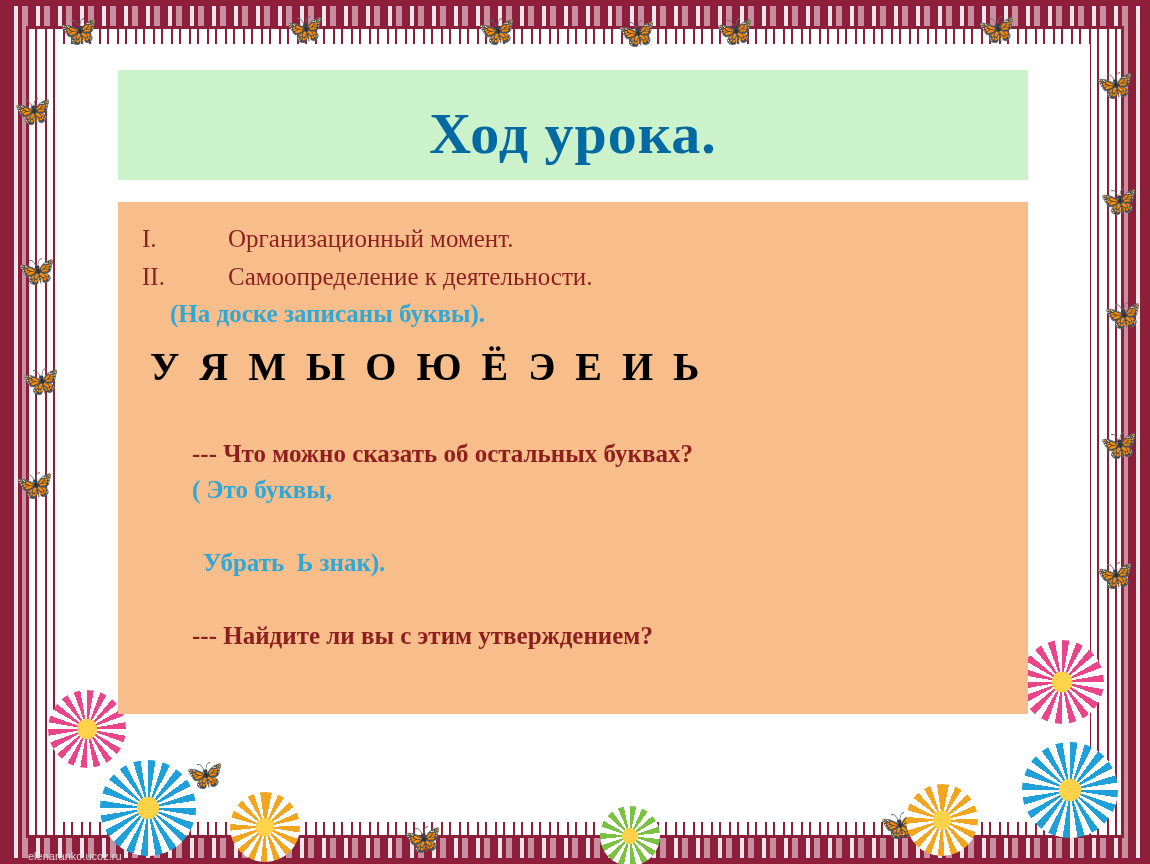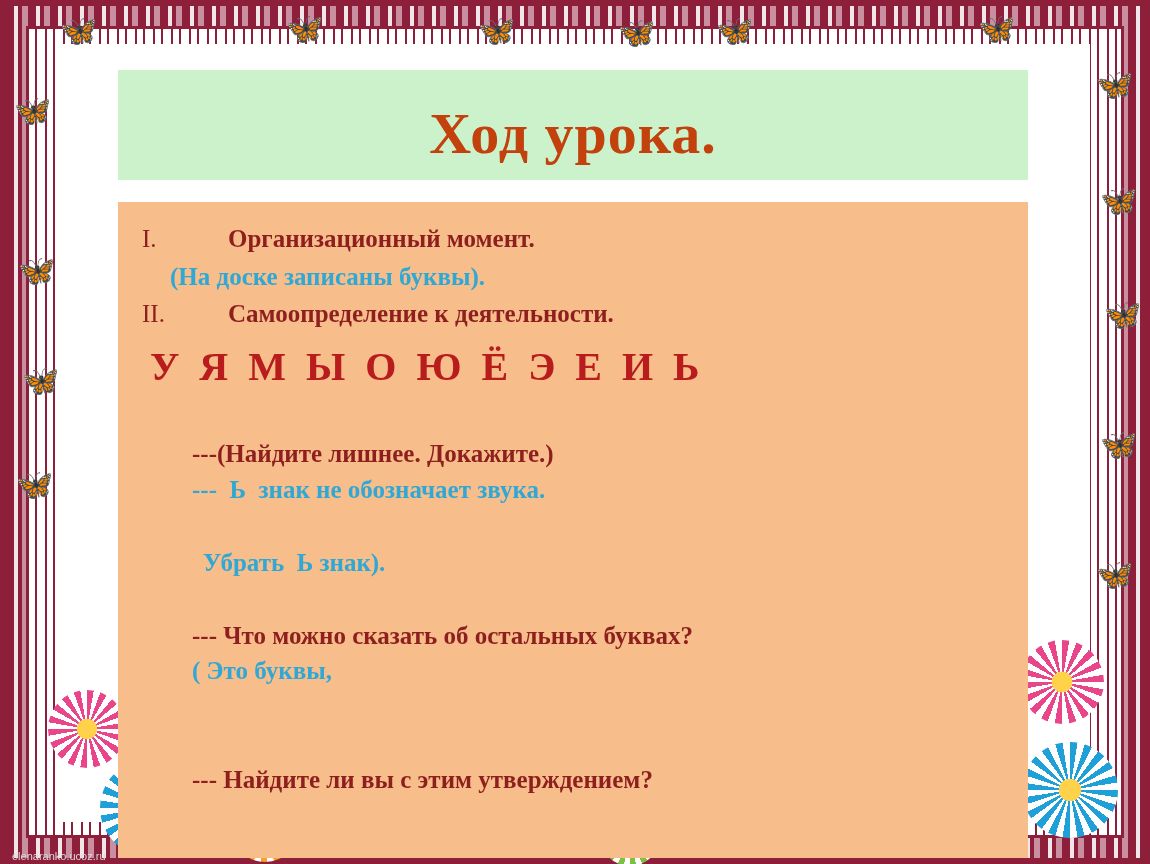--- a/index.html
+++ b/index.html
@@ -89,21 +89,21 @@
     width: 910px;
     height: 110px;
     display: flex;
     align-items: center;
     justify-content: center;
   }
   .title-text {
     font-family: "Liberation Serif", serif;
     font-size: 58px;
     font-weight: bold;
-    color: #c2410c;
+    color: #0369a1;
     letter-spacing: 1px;
     margin-top: 16px;
   }
 
   .body-box {
     margin-top: 22px;
     background: #f7bd8a;
     width: 910px;
     padding: 18px 10px 24px 10px;
     box-sizing: border-box;
@@ -120,44 +120,44 @@
   }
   .line.num {
     display: flex;
   }
   .line .rom {
     display: inline-block;
     width: 86px;
     font-weight: normal;
     color: #8e1f1f;
   }
-  .line .txt { font-weight: bold; }
+  .line .txt { font-weight: normal; }
 
   .blue {
     color: #2fa8d6;
     font-weight: bold;
   }
   .indent-1 { padding-left: 42px; }
   .indent-2 { padding-left: 75px; }
   .indent-3 { padding-left: 110px; }
 
   .letters-row {
     font-family: "Liberation Serif", serif;
     font-size: 40px;
     font-weight: bold;
-    color: #b91c1c;
+    color: #000000;
     letter-spacing: 2px;
     padding: 10px 0 10px 22px;
     white-space: nowrap;
   }
   .letters-row span { margin-right: 18px; }
 
   .watermark {
     position: absolute;
-    left: 12px;
+    left: 28px;
     bottom: 2px;
     font-family: "Liberation Sans", sans-serif;
     font-size: 11px;
     color: #d8d8d8;
   }
 </style>
 </head>
 <body>
 
 <div class="slide">
@@ -213,42 +213,38 @@
       <div class="title-text">Ход урока.</div>
     </div>
 
     <div class="body-box">
 
       <div class="line num">
         <span class="rom">I.</span>
         <span class="txt">Организационный момент.</span>
       </div>
 
-      <div class="line indent-1 blue">(На доске записаны буквы).</div>
-
       <div class="line num">
         <span class="rom">II.</span>
         <span class="txt">Самоопределение к деятельности.</span>
       </div>
 
+      <div class="line indent-1 blue">(На доске записаны буквы).</div>
+
       <div class="letters-row">
         <span>У</span><span>Я</span><span>М</span><span>Ы</span><span>О</span><span>Ю</span><span>Ё</span><span>Э</span><span>Е</span><span>И</span><span>Ь</span>
       </div>
-
-      <div class="line">
-        <span>---(Найдите лишнее. Докажите.)</span>
-        <span class="blue">---  Ь  знак не обозначает звука.</span>
-      </div>
-      <div class="line indent-2 blue">Убрать  Ь знак).</div>
 
       <div class="line">
         <span>--- Что можно сказать об остальных буквах?</span>
         <span class="blue">( Это буквы,</span>
       </div>
 
+      <div class="line indent-2 blue">Убрать  Ь знак).</div>
+
       <div class="line">
         <span>--- Найдите ли вы с этим утверждением?</span>
       </div>
 
     </div>
   </div>
 
   <div class="watermark">elenaranko.ucoz.ru</div>
 
 </div>

